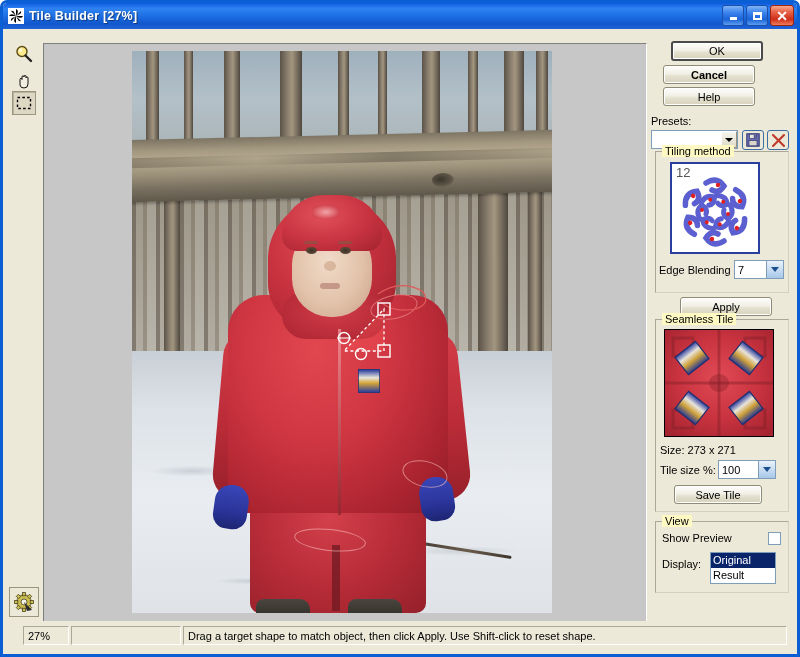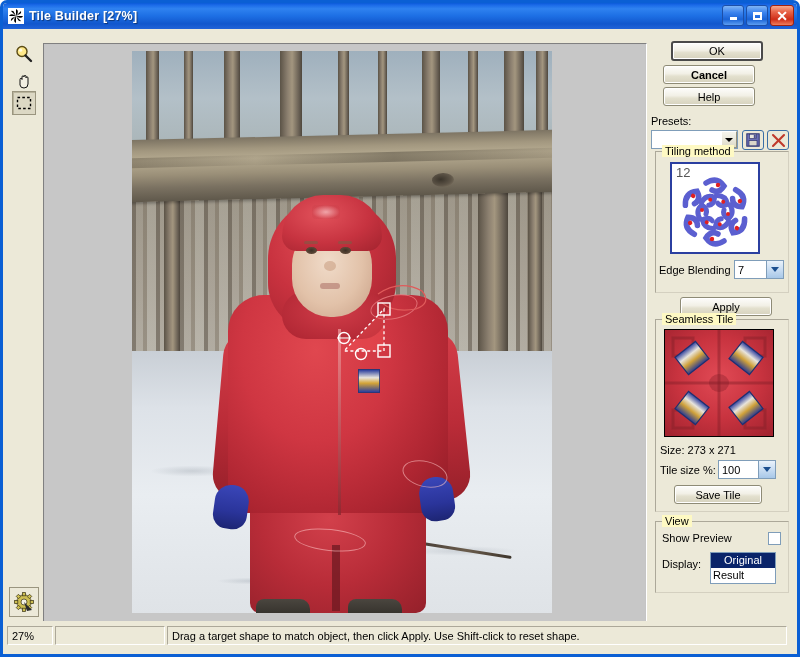--- a/index.html
+++ b/index.html
@@ -406,29 +406,29 @@
     position:absolute; left: 112px; top: 10px; width: 13px; height: 13px;
     background: #ffffff; border: 1px solid #7f9db9; box-sizing: border-box;
   }
   #display-label { position:absolute; left: 6px; top: 36px; font-size: 11px; }
   #display-list {
     position:absolute; left: 54px; top: 30px; width: 66px; height: 32px;
     background: #ffffff; border: 1px solid #7f9db9; box-sizing:border-box;
     overflow: hidden;
   }
   .listitem { font-size: 11px; padding: 0 2px; height: 15px; line-height: 15px; }
-  .listitem.sel { background: #0a246a; color: #ffffff; text-align: center; }
+  .listitem.sel { background: #0a246a; color: #ffffff; }
 
   
   #statusbar {
     position: absolute; left: 0px; top: 592px;
     width: 794px; height: 29px;
     background: #ece9d8;
     display: flex; align-items: center;
-    padding-left: 4px;
+    padding-left: 20px;
     box-sizing: border-box;
   }
   .statuspane {
     height: 19px;
     border: 1px solid #ffffff;
     border-top-color: #aca899; border-left-color: #aca899;
     box-sizing: border-box;
     display: flex; align-items: center;
     font-size: 11px;
     padding-left: 4px;

